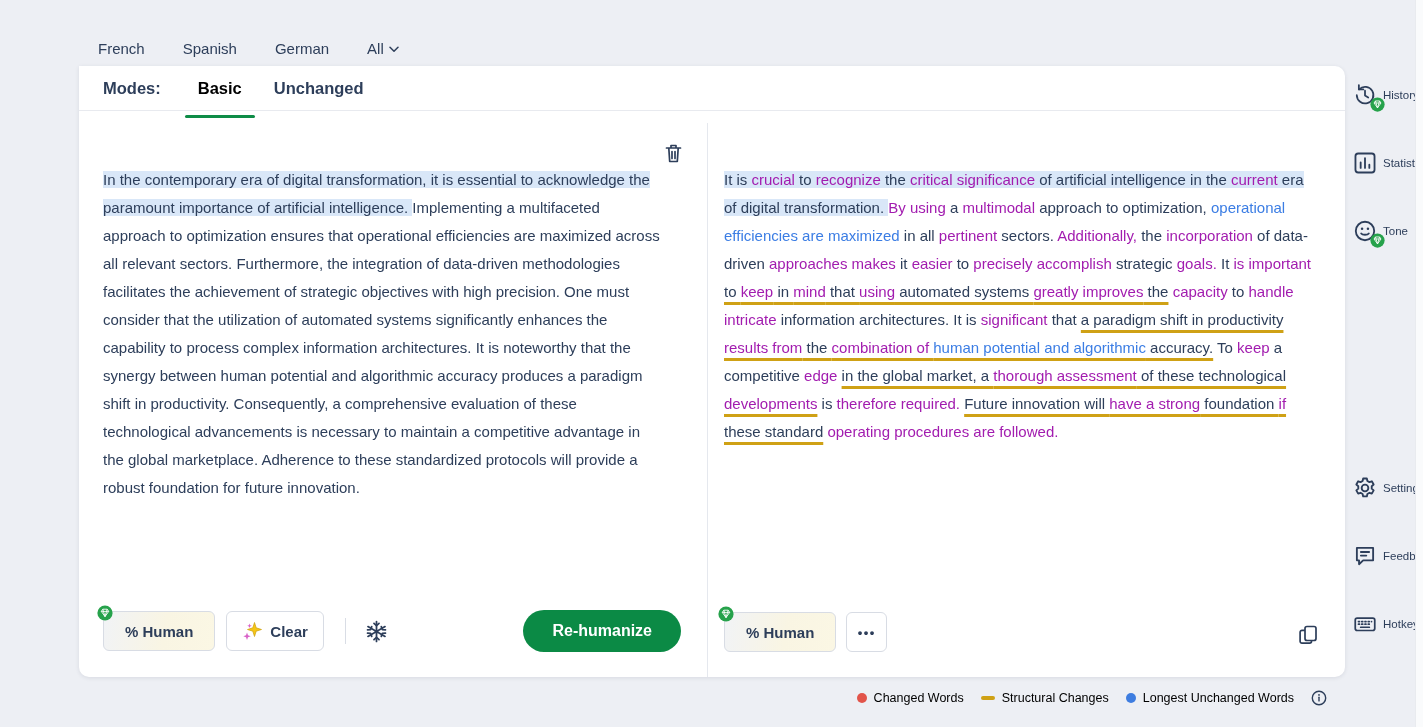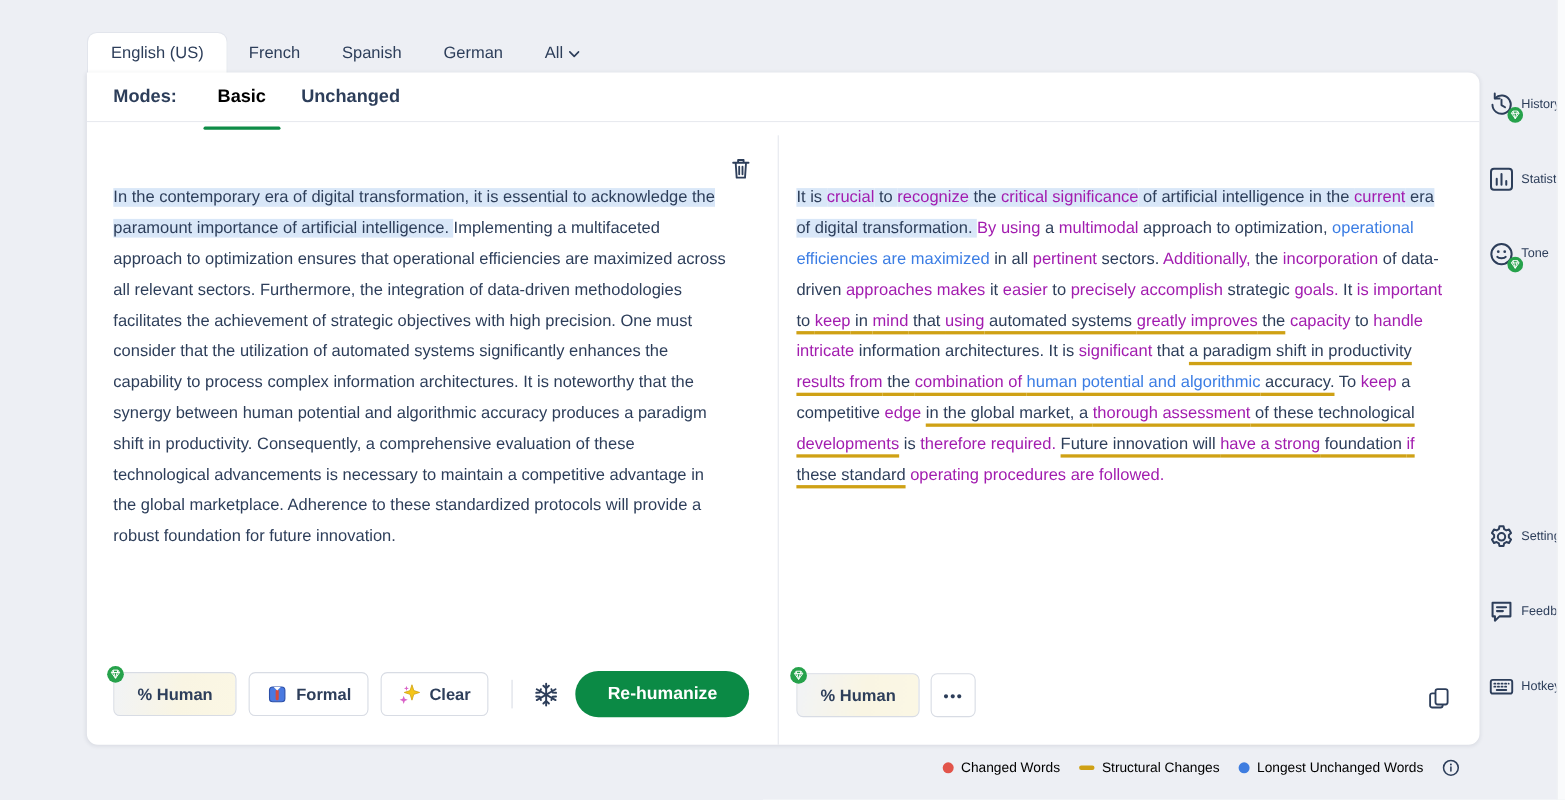--- a/index.html
+++ b/index.html
@@ -74,23 +74,20 @@
   .scroll-strip { position:absolute; right:0; top:0; width:8px; height:727px; background:#fafbfc; border-left:1px solid #e9ebef; }
 
   svg.ic { display:block; }
 </style>
 </head>
 <body>
 
 <div class="stage">
 
   <div class="tabbar">
-    <div class="tab active">
-        <span>English (US)</span>
-      </div>
     <div class="tab">
         <span>French</span>
       </div>
     <div class="tab">
         <span>Spanish</span>
       </div>
     <div class="tab">
         <span>German</span>
       </div>
     <div class="tab">
@@ -132,30 +129,20 @@
         <span class="badge">
           <svg class="ic" width="16" height="16" viewBox="0 0 16 16">
               <circle cx="8" cy="8" r="7.6" fill="#26a24b"></circle>
               <path d="M4.3 6.4h7.4L8 11.6zM4.3 6.4L5.8 4.2h4.4l1.5 2.2M5.8 4.2L8 11.6l2.2-7.4" fill="none" stroke="#fff" stroke-width="0.9" stroke-linejoin="round"></path>
             </svg>
         </span>
         <span>% Human</span>
       </button>
       <button class="btn">
         <span>
-          <svg class="ic" width="20" height="20" viewBox="0 0 20 20">
-              <rect x="3" y="3.5" width="14" height="13.5" rx="3" fill="#4a79e0" stroke="#2b4fa8" stroke-width="1"></rect>
-              <rect x="8.6" y="6" width="2.8" height="9.5" rx="1" fill="#d84a3a"></rect>
-              <path d="M6.8 3.5l3.2 3.2 3.2-3.2z" fill="#fff"></path>
-            </svg>
-        </span>
-        <span>Formal</span>
-      </button>
-      <button class="btn">
-        <span>
           <svg class="ic" width="21" height="21" viewBox="0 0 21 21">
             <path d="M12.5 1.5l1.7 5.3 5.3 1.7-5.3 1.7-1.7 5.3-1.7-5.3-5.3-1.7 5.3-1.7z" fill="#f5c518" stroke="#cda00e" stroke-width="0.7" stroke-linejoin="round"></path>
             <path d="M5 11.5l1 2.7 2.7 1-2.7 1-1 2.7-1-2.7-2.7-1 2.7-1z" fill="#d963c8"></path>
             <path d="M7.5 2.5l.6 1.7 1.7.6-1.7.6-.6 1.7-.6-1.7-1.7-.6 1.7-.6z" fill="#d963c8"></path>
           </svg>
         </span>
         <span>Clear</span>
       </button>
       <div class="mini-divider"></div>
       <button class="freeze-btn">

